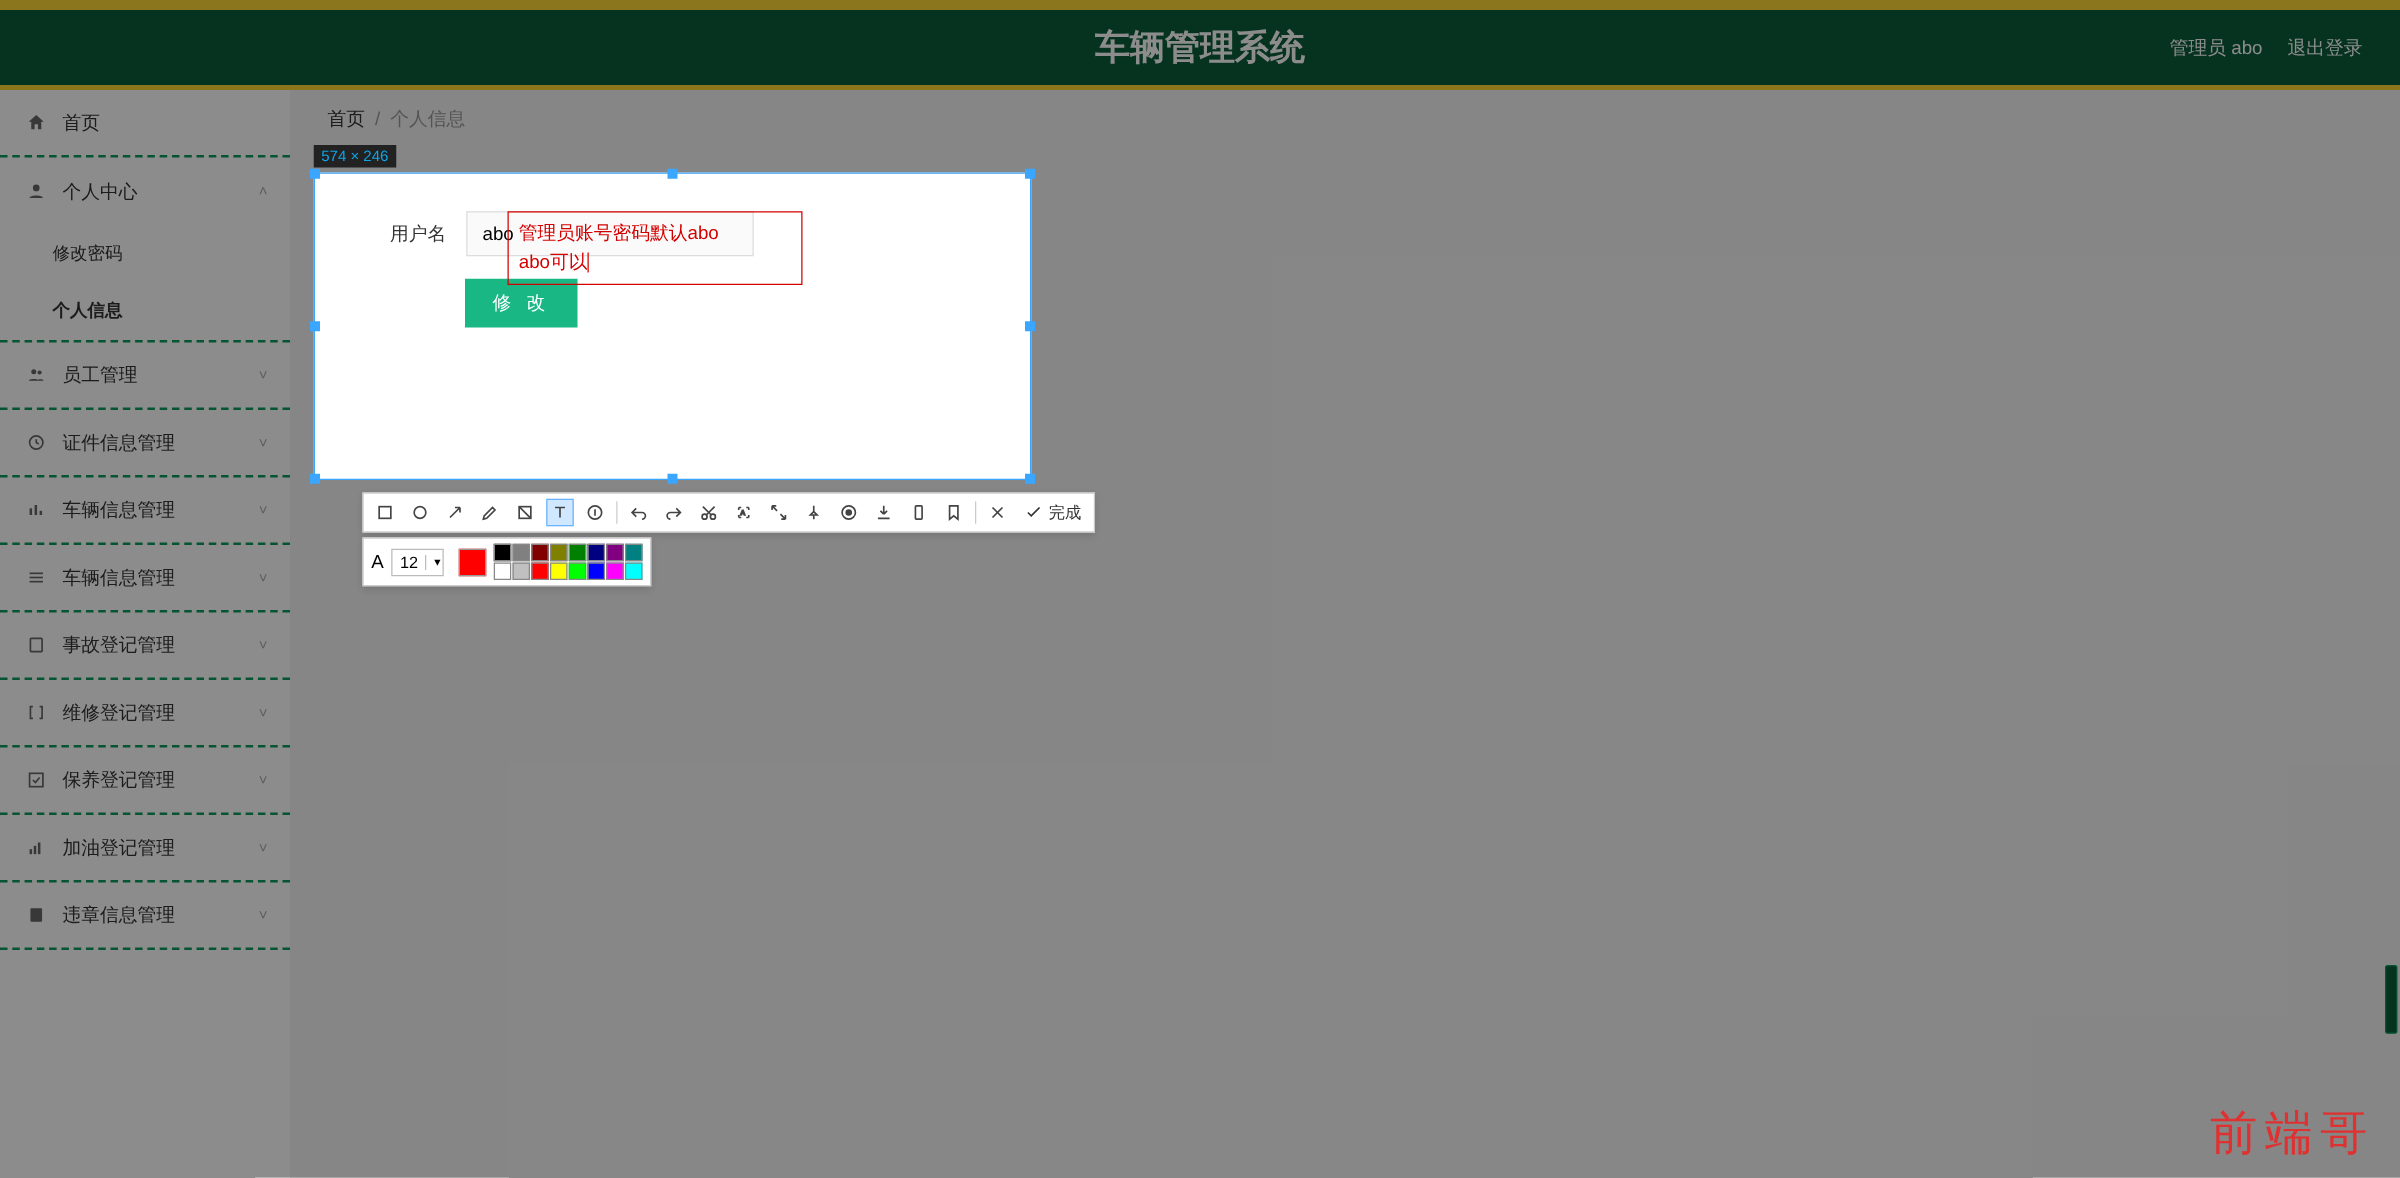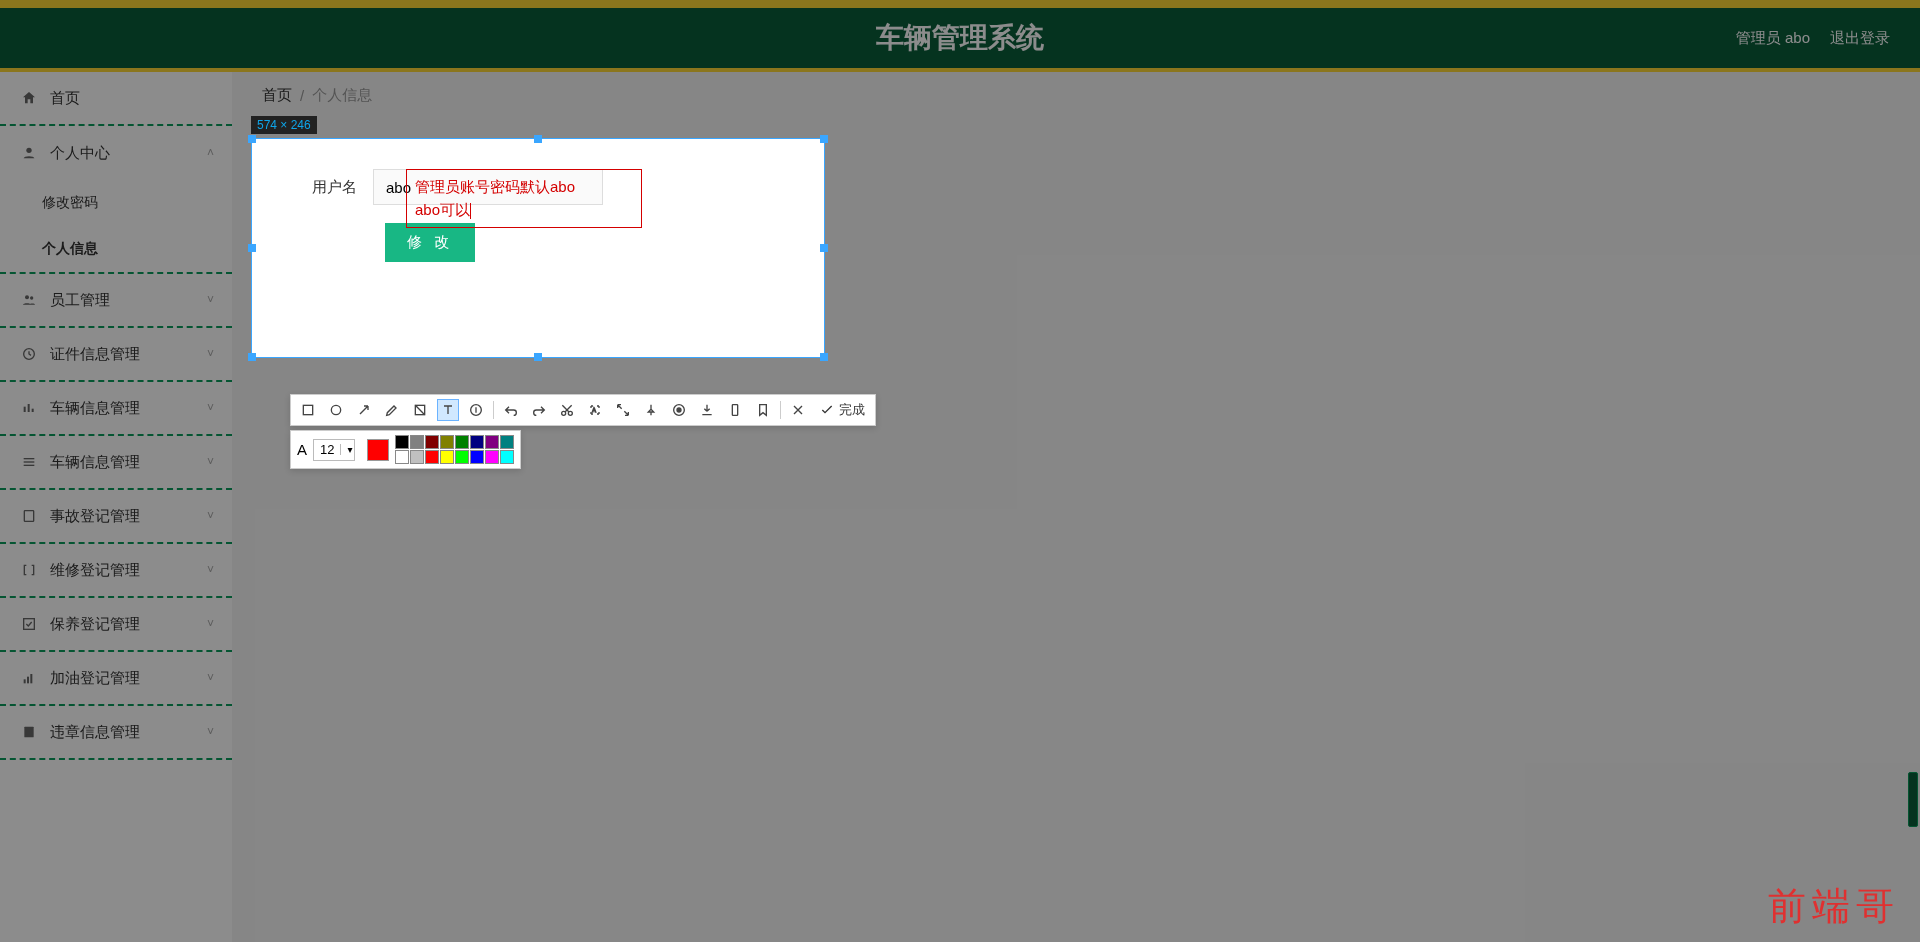--- a/index.html
+++ b/index.html
@@ -43,21 +43,21 @@
 .capture .h-tm { top: -4px; left: 50%; margin-left: -4px; }
 .capture .h-bm { bottom: -4px; left: 50%; margin-left: -4px; }
 .capture .h-ml { top: 50%; left: -4px; margin-top: -4px; }
 .capture .h-mr { top: 50%; right: -4px; margin-top: -4px; }
 .sizelabel { position: absolute; background: #222; color: #0ea5e9; font-size: 12px; padding: 2px 6px; z-index: 11; }
 
 .formrow { display: flex; align-items: center; padding: 30px 45px 0; }
 .formrow label { width: 60px; font-size: 15px; color: #333; text-align: right; margin-right: 16px; }
 .formrow input { flex: 0 0 230px; height: 36px; border: 1px solid #ddd; padding: 0 12px; font-size: 15px; background: #fafafa; }
 .btnwrap { padding: 18px 0 0 120px; }
-.btn-mod { background: #18b784; color: #fff; border: none; padding: 10px 22px; font-size: 15px; cursor: pointer; letter-spacing: 4px; margin-left: 13px; }
+.btn-mod { background: #18b784; color: #fff; border: none; padding: 10px 22px; font-size: 15px; cursor: pointer; letter-spacing: 4px; }
 
 .annot { position: absolute; border: 1px solid #d40000; color: #d40000; font-size: 15px; padding: 6px 8px; line-height: 1.5; background: transparent; z-index: 12; }
 .annot .cursor { display: inline-block; width: 1px; height: 16px; background: #d40000; vertical-align: middle; }
 
 
 .toolbar { position: absolute; z-index: 15; background: #fff; border: 1px solid #ccc; display: flex; align-items: center; padding: 4px 6px; gap: 6px; box-shadow: 0 2px 6px rgba(0,0,0,0.15); }
 .toolbar .tbtn { width: 22px; height: 22px; display: inline-flex; align-items: center; justify-content: center; font-size: 14px; color: #444; cursor: pointer; }
 .toolbar .tbtn.on { background: #d0e8ff; border: 1px solid #6bb3ff; }
 .toolbar .sep { width: 1px; height: 18px; background: #ccc; }
 .toolbar .done { display: inline-flex; align-items: center; gap: 4px; font-size: 13px; color: #333; padding: 0 4px; }
@@ -215,21 +215,21 @@
     <span>首页</span>
     <span class="sep">/</span>
     <span class="cur">个人信息</span>
   </div>
 </div>
 
 <div class="dim"></div>
 
 <div class="sizelabel" style="top:116px; left:251px;">574 × 246</div>
 
-<div class="capture" style="top:138px; left:251px; width:574px; height:220px;">
+<div class="capture" style="top:138px; left:251px; width:574px; height:246px;">
   <div class="handle h-tl"></div>
   <div class="handle h-tr"></div>
   <div class="handle h-bl"></div>
   <div class="handle h-br"></div>
   <div class="handle h-tm"></div>
   <div class="handle h-bm"></div>
   <div class="handle h-ml"></div>
   <div class="handle h-mr"></div>
 
   <div class="formrow">

